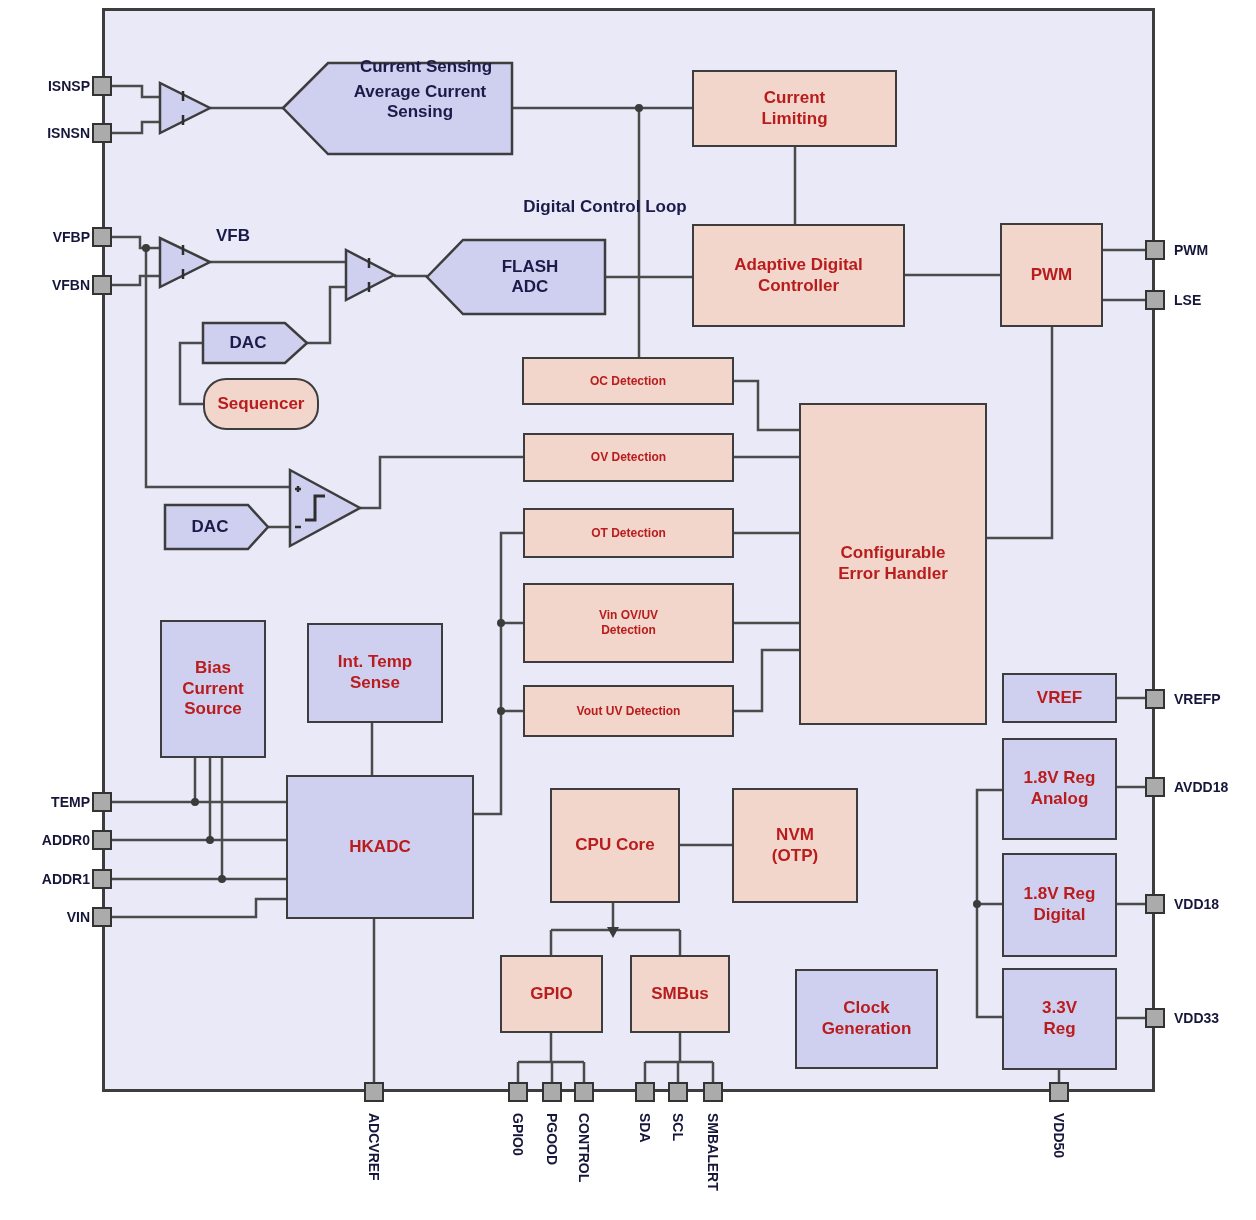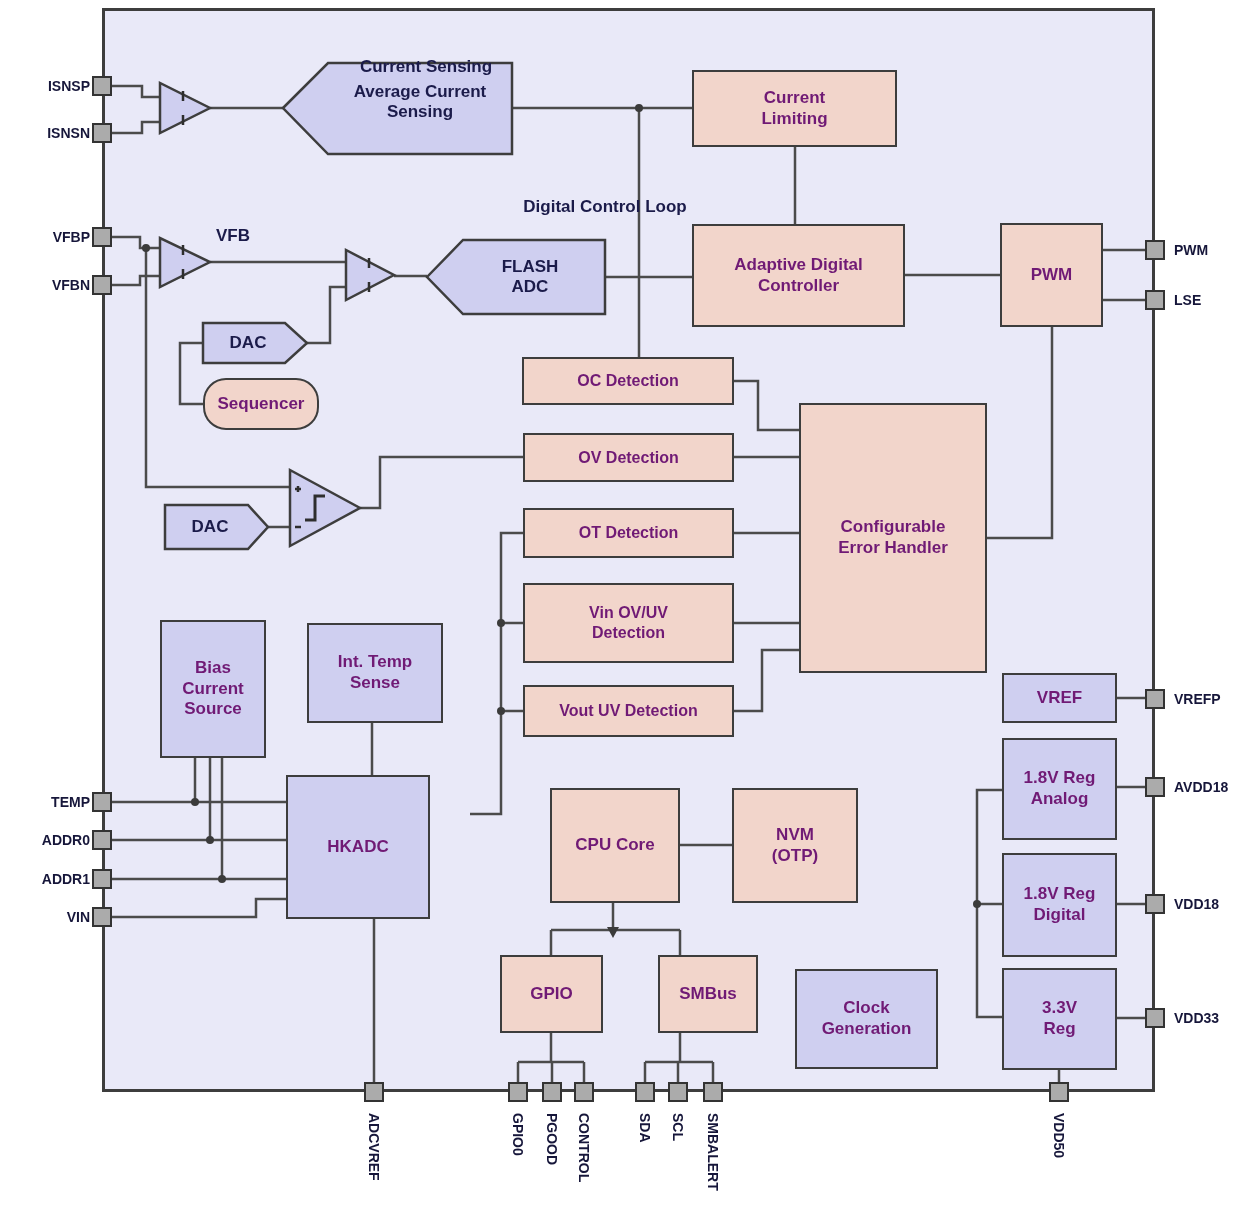--- a/index.html
+++ b/index.html
@@ -1,24 +1,24 @@
 <!DOCTYPE html>
 <html><head>
 <meta charset="utf-8">
 <style>
   html,body{margin:0;padding:0;background:#ffffff;font-family:"Liberation Sans","DejaVu Sans",sans-serif;}
   #canvas{position:relative;width:1256px;height:1220px;background:#ffffff;overflow:hidden;}
   #chip{position:absolute;left:102px;top:8px;width:1053px;height:1084px;background:#e9e9f8;border:3px solid #3d3d3d;box-sizing:border-box;}
   svg.layer{position:absolute;left:0;top:0;width:1256px;height:1220px;}
   .blk{position:absolute;display:flex;align-items:center;justify-content:center;text-align:center;
-       font-weight:bold;font-size:17px;color:#701a75;border:2px solid #3d3d3d;box-sizing:border-box;
+       font-weight:bold;font-size:17px;color:#b91c1c;border:2px solid #3d3d3d;box-sizing:border-box;
        white-space:pre-line;line-height:1.22;}
   .blue{background:#cfcff0;}
   .pink{background:#f2d5cb;}
-  .f16{font-size:16px;}
+  .f16{font-size:12px;}
   .shp-lbl{position:absolute;display:flex;align-items:center;justify-content:center;text-align:center;
        font-weight:bold;font-size:17px;color:#1b1b4a;white-space:pre-line;line-height:1.2;}
   .sect{position:absolute;display:flex;align-items:center;justify-content:center;font-weight:bold;
        font-size:17px;color:#1b1b4a;text-align:center;}
   .pin{position:absolute;width:20px;height:20px;background:#ababab;border:2.5px solid #333333;box-sizing:border-box;}
   .plab{position:absolute;font-weight:bold;font-size:14px;color:#16163a;line-height:20px;height:20px;}
   .plab.left{width:82px;left:8px;text-align:right;}
   .plab.right{width:90px;left:1174px;text-align:left;}
   .plab.bottom{top:1113px;writing-mode:vertical-rl;height:105px;line-height:18px;}
 </style>
@@ -117,33 +117,33 @@
   <div class="blk pink" style="left:692px;top:224px;width:213px;height:103px;"><span>Adaptive Digital
 Controller</span></div>
   <div class="blk pink" style="left:1000px;top:223px;width:103px;height:104px;"><span>PWM</span></div>
   <div class="blk pink" style="left:203px;top:378px;width:116px;height:52px;border-radius:23px;"><span>Sequencer</span></div>
   <div class="blk pink f16" style="left:522px;top:357px;width:212px;height:48px;"><span>OC Detection</span></div>
   <div class="blk pink f16" style="left:523px;top:433px;width:211px;height:49px;"><span>OV Detection</span></div>
   <div class="blk pink f16" style="left:523px;top:508px;width:211px;height:50px;"><span>OT Detection</span></div>
   <div class="blk pink f16" style="left:523px;top:583px;width:211px;height:80px;"><span>Vin OV/UV
 Detection</span></div>
   <div class="blk pink f16" style="left:523px;top:685px;width:211px;height:52px;"><span>Vout UV Detection</span></div>
-  <div class="blk pink" style="left:799px;top:403px;width:188px;height:270px;"><span>Configurable
+  <div class="blk pink" style="left:799px;top:403px;width:188px;height:322px;"><span>Configurable
 Error Handler</span></div>
   <div class="blk blue" style="left:160px;top:620px;width:106px;height:138px;"><span>Bias
 Current
 Source</span></div>
   <div class="blk blue" style="left:307px;top:623px;width:136px;height:100px;"><span>Int. Temp
 Sense</span></div>
-  <div class="blk blue" style="left:286px;top:775px;width:144px;height:144px;"><span>HKADC</span></div>
+  <div class="blk blue" style="left:286px;top:775px;width:188px;height:144px;"><span>HKADC</span></div>
   <div class="blk pink" style="left:550px;top:788px;width:130px;height:115px;"><span>CPU Core</span></div>
   <div class="blk pink" style="left:732px;top:788px;width:126px;height:115px;"><span>NVM
 (OTP)</span></div>
   <div class="blk pink" style="left:500px;top:955px;width:103px;height:78px;"><span>GPIO</span></div>
-  <div class="blk pink" style="left:630px;top:955px;width:100px;height:78px;margin-left:28px;"><span>SMBus</span></div>
+  <div class="blk pink" style="left:630px;top:955px;width:100px;height:78px;"><span>SMBus</span></div>
   <div class="blk blue" style="left:795px;top:969px;width:143px;height:100px;"><span>Clock
 Generation</span></div>
   <div class="blk blue" style="left:1002px;top:673px;width:115px;height:50px;"><span>VREF</span></div>
   <div class="blk blue" style="left:1002px;top:738px;width:115px;height:102px;"><span>1.8V Reg
 Analog</span></div>
   <div class="blk blue" style="left:1002px;top:853px;width:115px;height:104px;"><span>1.8V Reg
 Digital</span></div>
   <div class="blk blue" style="left:1002px;top:968px;width:115px;height:102px;"><span>3.3V
 Reg</span></div>
 

